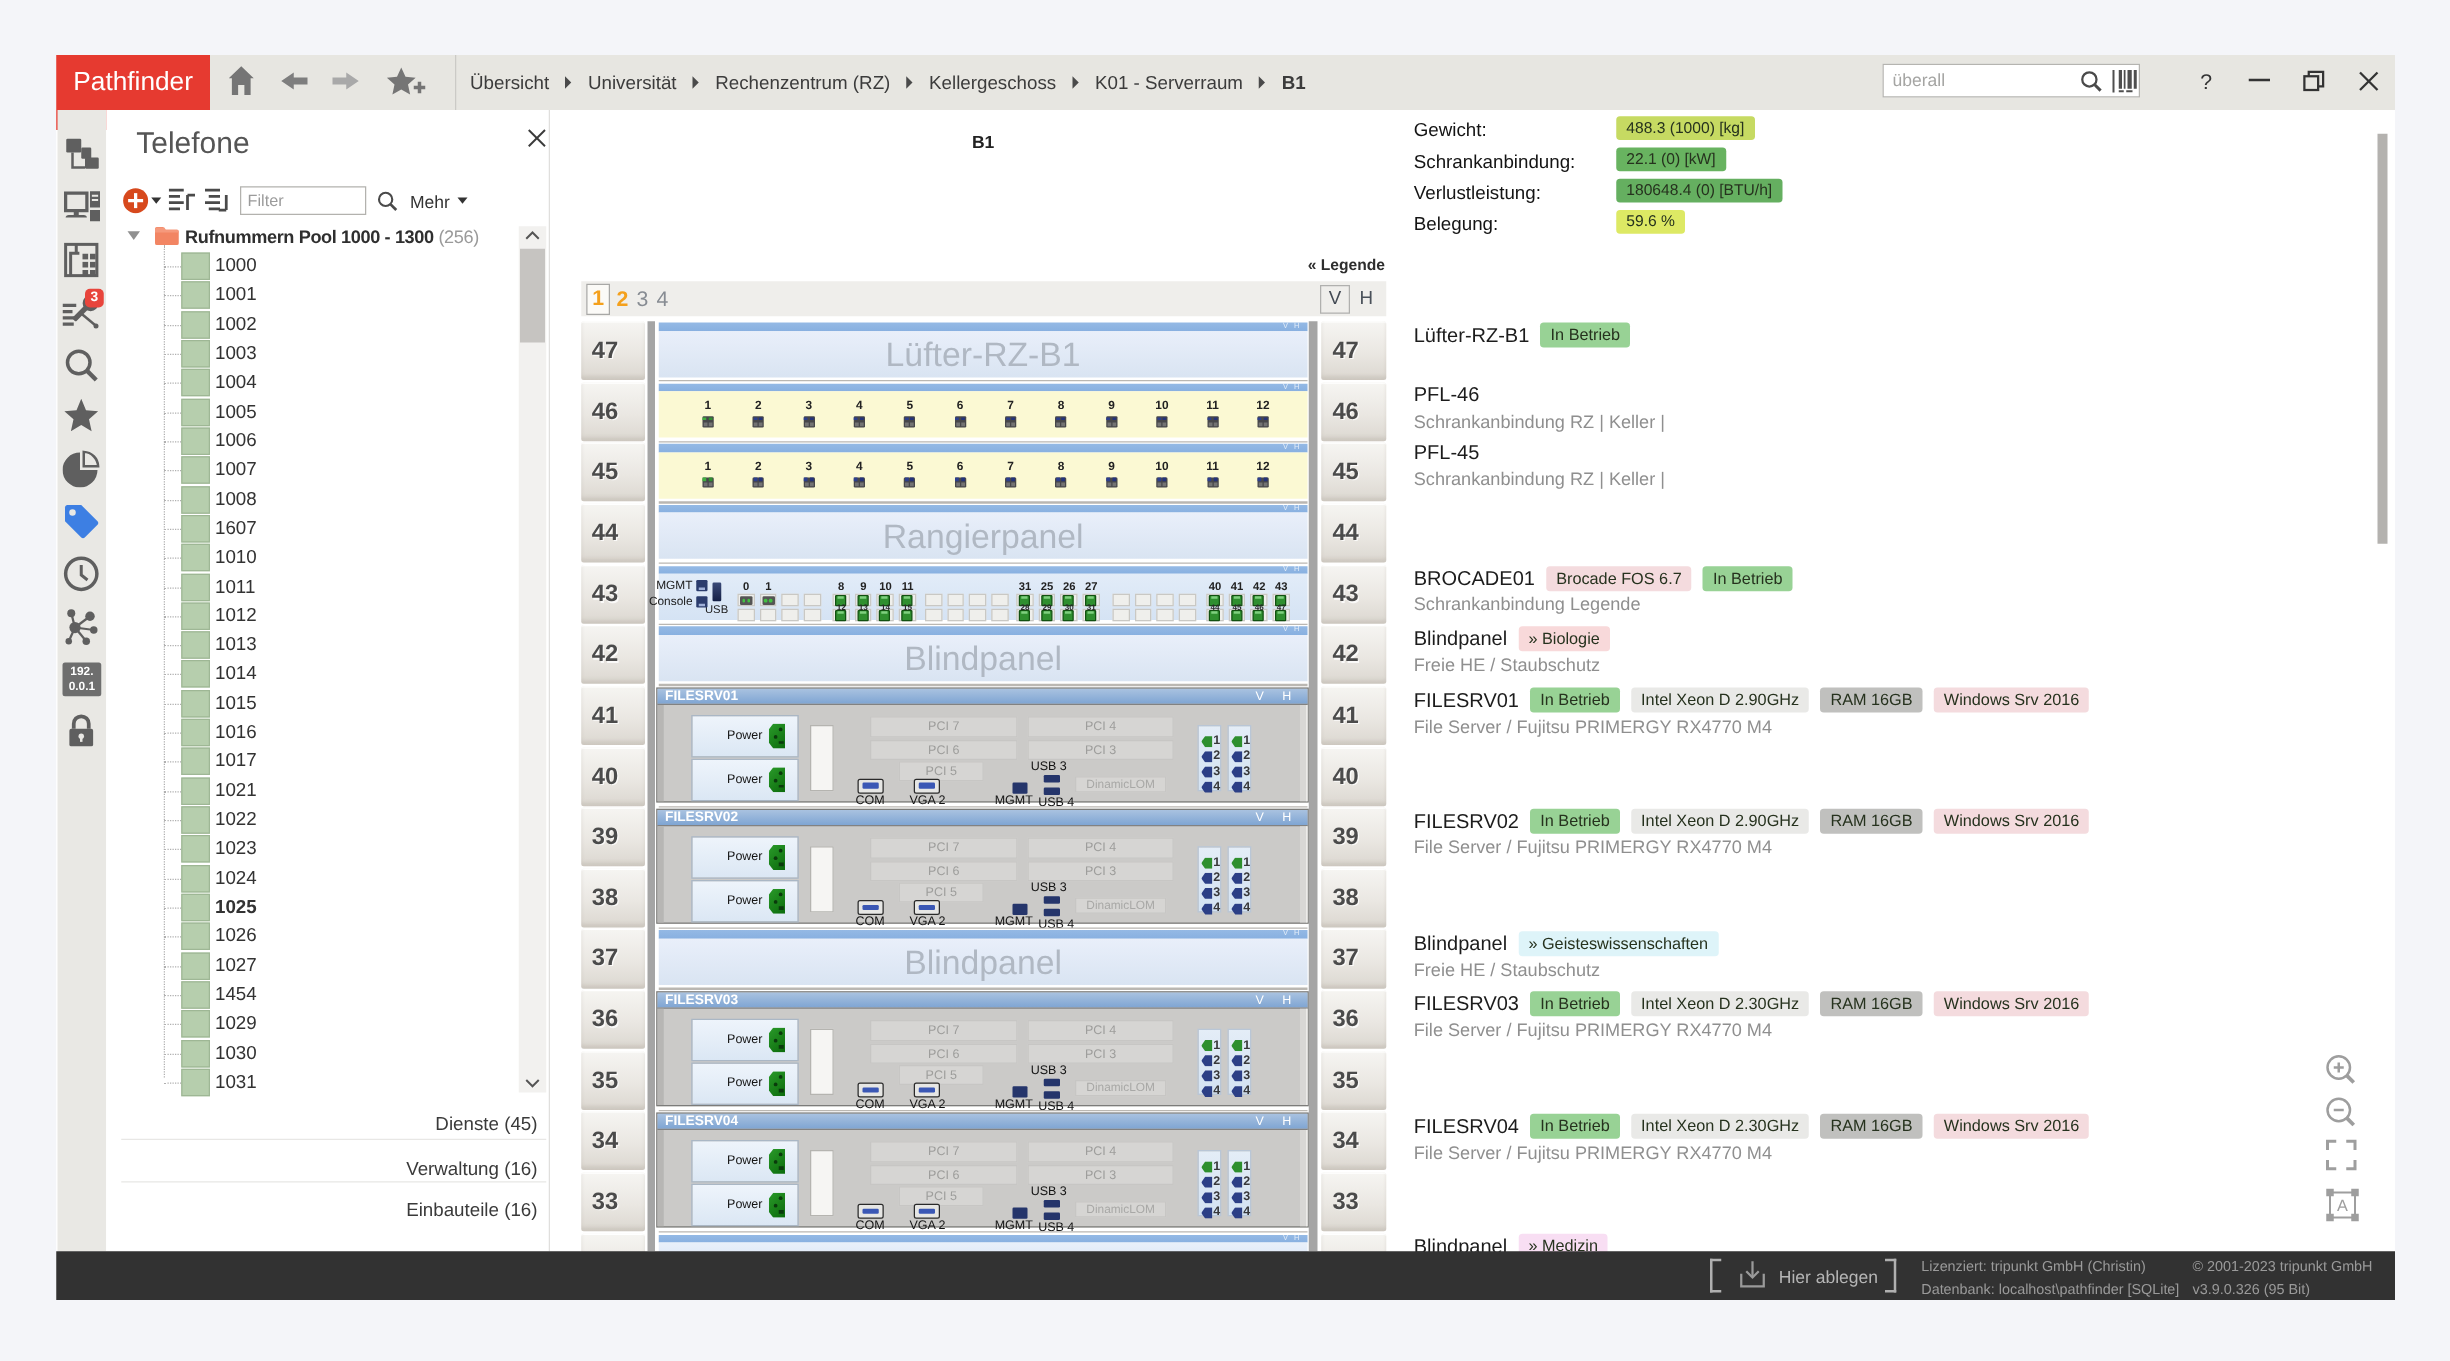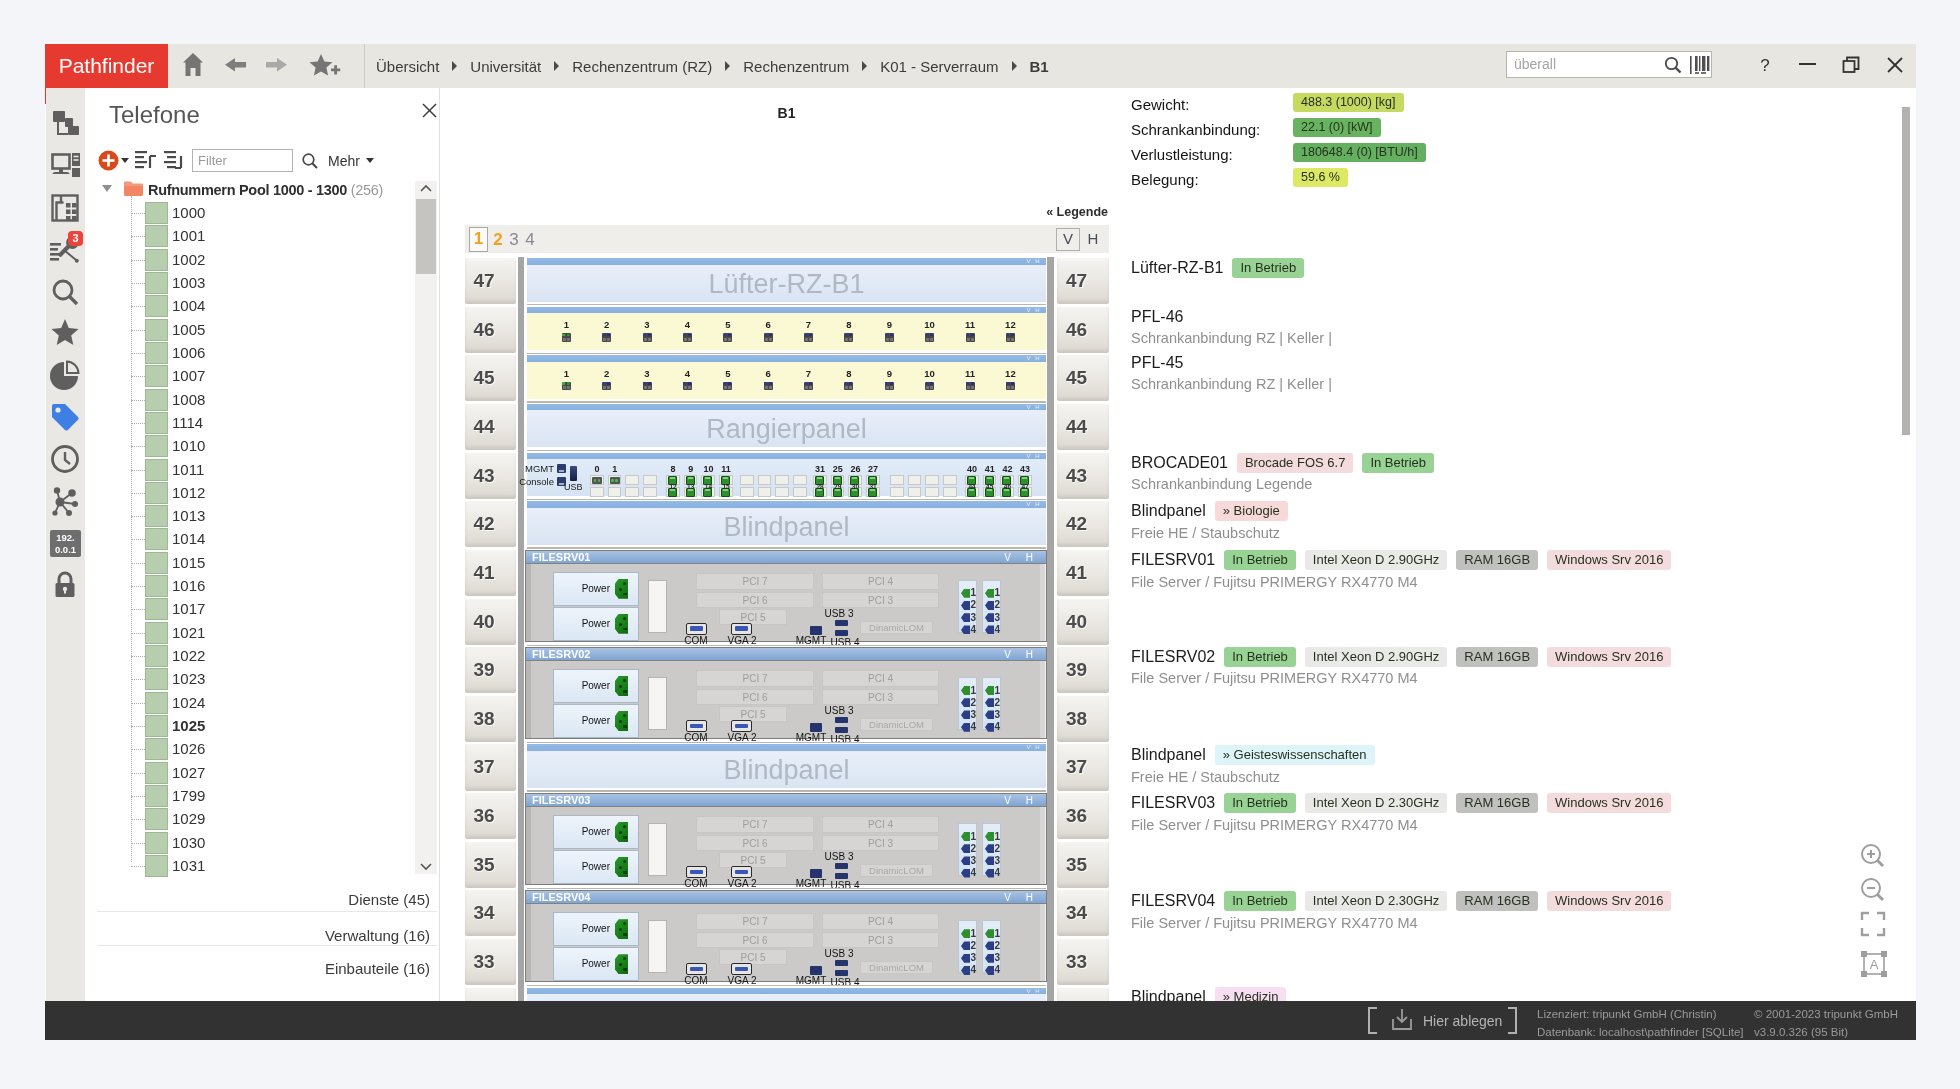--- a/index.html
+++ b/index.html
@@ -37,21 +37,21 @@
     </g>
 </svg>
 <div class="a " style="left:364px;top:44px;width:1px;height:44px;background:#cbcac6;"></div>
 <div class="a" style="left:376px;top:44px;height:44px;display:flex;align-items:center;font-size:15px;color:#3c3c3c;white-space:nowrap;">
     <span>Übersicht</span>
     <span style="display:inline-block;width:0;height:0;border-left:5px solid #4a4a4a;border-top:5px solid transparent;border-bottom:5px solid transparent;margin:0 13px;"></span>
     <span>Universität</span>
     <span style="display:inline-block;width:0;height:0;border-left:5px solid #4a4a4a;border-top:5px solid transparent;border-bottom:5px solid transparent;margin:0 13px;"></span>
     <span>Rechenzentrum (RZ)</span>
     <span style="display:inline-block;width:0;height:0;border-left:5px solid #4a4a4a;border-top:5px solid transparent;border-bottom:5px solid transparent;margin:0 13px;"></span>
-    <span>Rechenzentrum</span>
+    <span>Kellergeschoss</span>
     <span style="display:inline-block;width:0;height:0;border-left:5px solid #4a4a4a;border-top:5px solid transparent;border-bottom:5px solid transparent;margin:0 13px;"></span>
     <span>K01 - Serverraum</span>
     <span style="display:inline-block;width:0;height:0;border-left:5px solid #4a4a4a;border-top:5px solid transparent;border-bottom:5px solid transparent;margin:0 13px;"></span>
     <span style="font-weight:bold;">B1</span>
   </div>
 <div class="a " style="left:1506px;top:51px;width:206px;height:27px;background:#fff;border:1px solid #b5b4b0;"></div>
 <div class="a " style="left:1514px;top:51px;width:120px;height:27px;font-size:14px;color:#a5a5a3;line-height:27px;">überall</div>
 <svg class="a" style="left:1663px;top:55px;" width="20" height="20" viewBox="0 0 20 20" fill="none" stroke="#4a4a4a" stroke-width="1.8">
     <circle cx="8.5" cy="8.5" r="5.7"></circle>
     <line x1="12.8" y1="12.8" x2="17.5" y2="17.5" stroke-width="2.4"></line>
@@ -245,21 +245,21 @@
 <div class="a " style="left:145px;top:341.92px;width:23px;height:22px;background:#b6cead;border:1px solid #9eb795;"></div>
 <div class="a " style="left:172px;top:341.92px;width:80px;height:22px;font-size:15px;color:#333;line-height:22px;">1006</div>
 <div class="a " style="left:131px;top:376.24px;width:14px;height:1px;border-top:1px dotted #b0b0b0;"></div>
 <div class="a " style="left:145px;top:365.24px;width:23px;height:22px;background:#b6cead;border:1px solid #9eb795;"></div>
 <div class="a " style="left:172px;top:365.24px;width:80px;height:22px;font-size:15px;color:#333;line-height:22px;">1007</div>
 <div class="a " style="left:131px;top:399.56px;width:14px;height:1px;border-top:1px dotted #b0b0b0;"></div>
 <div class="a " style="left:145px;top:388.56px;width:23px;height:22px;background:#b6cead;border:1px solid #9eb795;"></div>
 <div class="a " style="left:172px;top:388.56px;width:80px;height:22px;font-size:15px;color:#333;line-height:22px;">1008</div>
 <div class="a " style="left:131px;top:422.88px;width:14px;height:1px;border-top:1px dotted #b0b0b0;"></div>
 <div class="a " style="left:145px;top:411.88px;width:23px;height:22px;background:#b6cead;border:1px solid #9eb795;"></div>
-<div class="a " style="left:172px;top:411.88px;width:80px;height:22px;font-size:15px;color:#333;line-height:22px;">1114</div>
+<div class="a " style="left:172px;top:411.88px;width:80px;height:22px;font-size:15px;color:#333;line-height:22px;">1607</div>
 <div class="a " style="left:131px;top:446.2px;width:14px;height:1px;border-top:1px dotted #b0b0b0;"></div>
 <div class="a " style="left:145px;top:435.2px;width:23px;height:22px;background:#b6cead;border:1px solid #9eb795;"></div>
 <div class="a " style="left:172px;top:435.2px;width:80px;height:22px;font-size:15px;color:#333;line-height:22px;">1010</div>
 <div class="a " style="left:131px;top:469.52px;width:14px;height:1px;border-top:1px dotted #b0b0b0;"></div>
 <div class="a " style="left:145px;top:458.52px;width:23px;height:22px;background:#b6cead;border:1px solid #9eb795;"></div>
 <div class="a " style="left:172px;top:458.52px;width:80px;height:22px;font-size:15px;color:#333;line-height:22px;">1011</div>
 <div class="a " style="left:131px;top:492.84000000000003px;width:14px;height:1px;border-top:1px dotted #b0b0b0;"></div>
 <div class="a " style="left:145px;top:481.84000000000003px;width:23px;height:22px;background:#b6cead;border:1px solid #9eb795;"></div>
 <div class="a " style="left:172px;top:481.84000000000003px;width:80px;height:22px;font-size:15px;color:#333;line-height:22px;">1012</div>
 <div class="a " style="left:131px;top:516.1600000000001px;width:14px;height:1px;border-top:1px dotted #b0b0b0;"></div>
@@ -293,21 +293,21 @@
 <div class="a " style="left:145px;top:715.04px;width:23px;height:22px;background:#b6cead;border:1px solid #9eb795;"></div>
 <div class="a " style="left:172px;top:715.04px;width:80px;height:22px;font-size:15px;color:#333;line-height:22px;font-weight:bold;">1025</div>
 <div class="a " style="left:131px;top:749.36px;width:14px;height:1px;border-top:1px dotted #b0b0b0;"></div>
 <div class="a " style="left:145px;top:738.36px;width:23px;height:22px;background:#b6cead;border:1px solid #9eb795;"></div>
 <div class="a " style="left:172px;top:738.36px;width:80px;height:22px;font-size:15px;color:#333;line-height:22px;">1026</div>
 <div class="a " style="left:131px;top:772.6800000000001px;width:14px;height:1px;border-top:1px dotted #b0b0b0;"></div>
 <div class="a " style="left:145px;top:761.6800000000001px;width:23px;height:22px;background:#b6cead;border:1px solid #9eb795;"></div>
 <div class="a " style="left:172px;top:761.6800000000001px;width:80px;height:22px;font-size:15px;color:#333;line-height:22px;">1027</div>
 <div class="a " style="left:131px;top:796.0px;width:14px;height:1px;border-top:1px dotted #b0b0b0;"></div>
 <div class="a " style="left:145px;top:785.0px;width:23px;height:22px;background:#b6cead;border:1px solid #9eb795;"></div>
-<div class="a " style="left:172px;top:785.0px;width:80px;height:22px;font-size:15px;color:#333;line-height:22px;">1799</div>
+<div class="a " style="left:172px;top:785.0px;width:80px;height:22px;font-size:15px;color:#333;line-height:22px;">1454</div>
 <div class="a " style="left:131px;top:819.32px;width:14px;height:1px;border-top:1px dotted #b0b0b0;"></div>
 <div class="a " style="left:145px;top:808.32px;width:23px;height:22px;background:#b6cead;border:1px solid #9eb795;"></div>
 <div class="a " style="left:172px;top:808.32px;width:80px;height:22px;font-size:15px;color:#333;line-height:22px;">1029</div>
 <div class="a " style="left:131px;top:842.64px;width:14px;height:1px;border-top:1px dotted #b0b0b0;"></div>
 <div class="a " style="left:145px;top:831.64px;width:23px;height:22px;background:#b6cead;border:1px solid #9eb795;"></div>
 <div class="a " style="left:172px;top:831.64px;width:80px;height:22px;font-size:15px;color:#333;line-height:22px;">1030</div>
 <div class="a " style="left:131px;top:865.96px;width:14px;height:1px;border-top:1px dotted #b0b0b0;"></div>
 <div class="a " style="left:145px;top:854.96px;width:23px;height:22px;background:#b6cead;border:1px solid #9eb795;"></div>
 <div class="a " style="left:172px;top:854.96px;width:80px;height:22px;font-size:15px;color:#333;line-height:22px;">1031</div>
 <div class="a " style="left:415px;top:181px;width:22px;height:693px;background:#f2f1ef;"></div>

